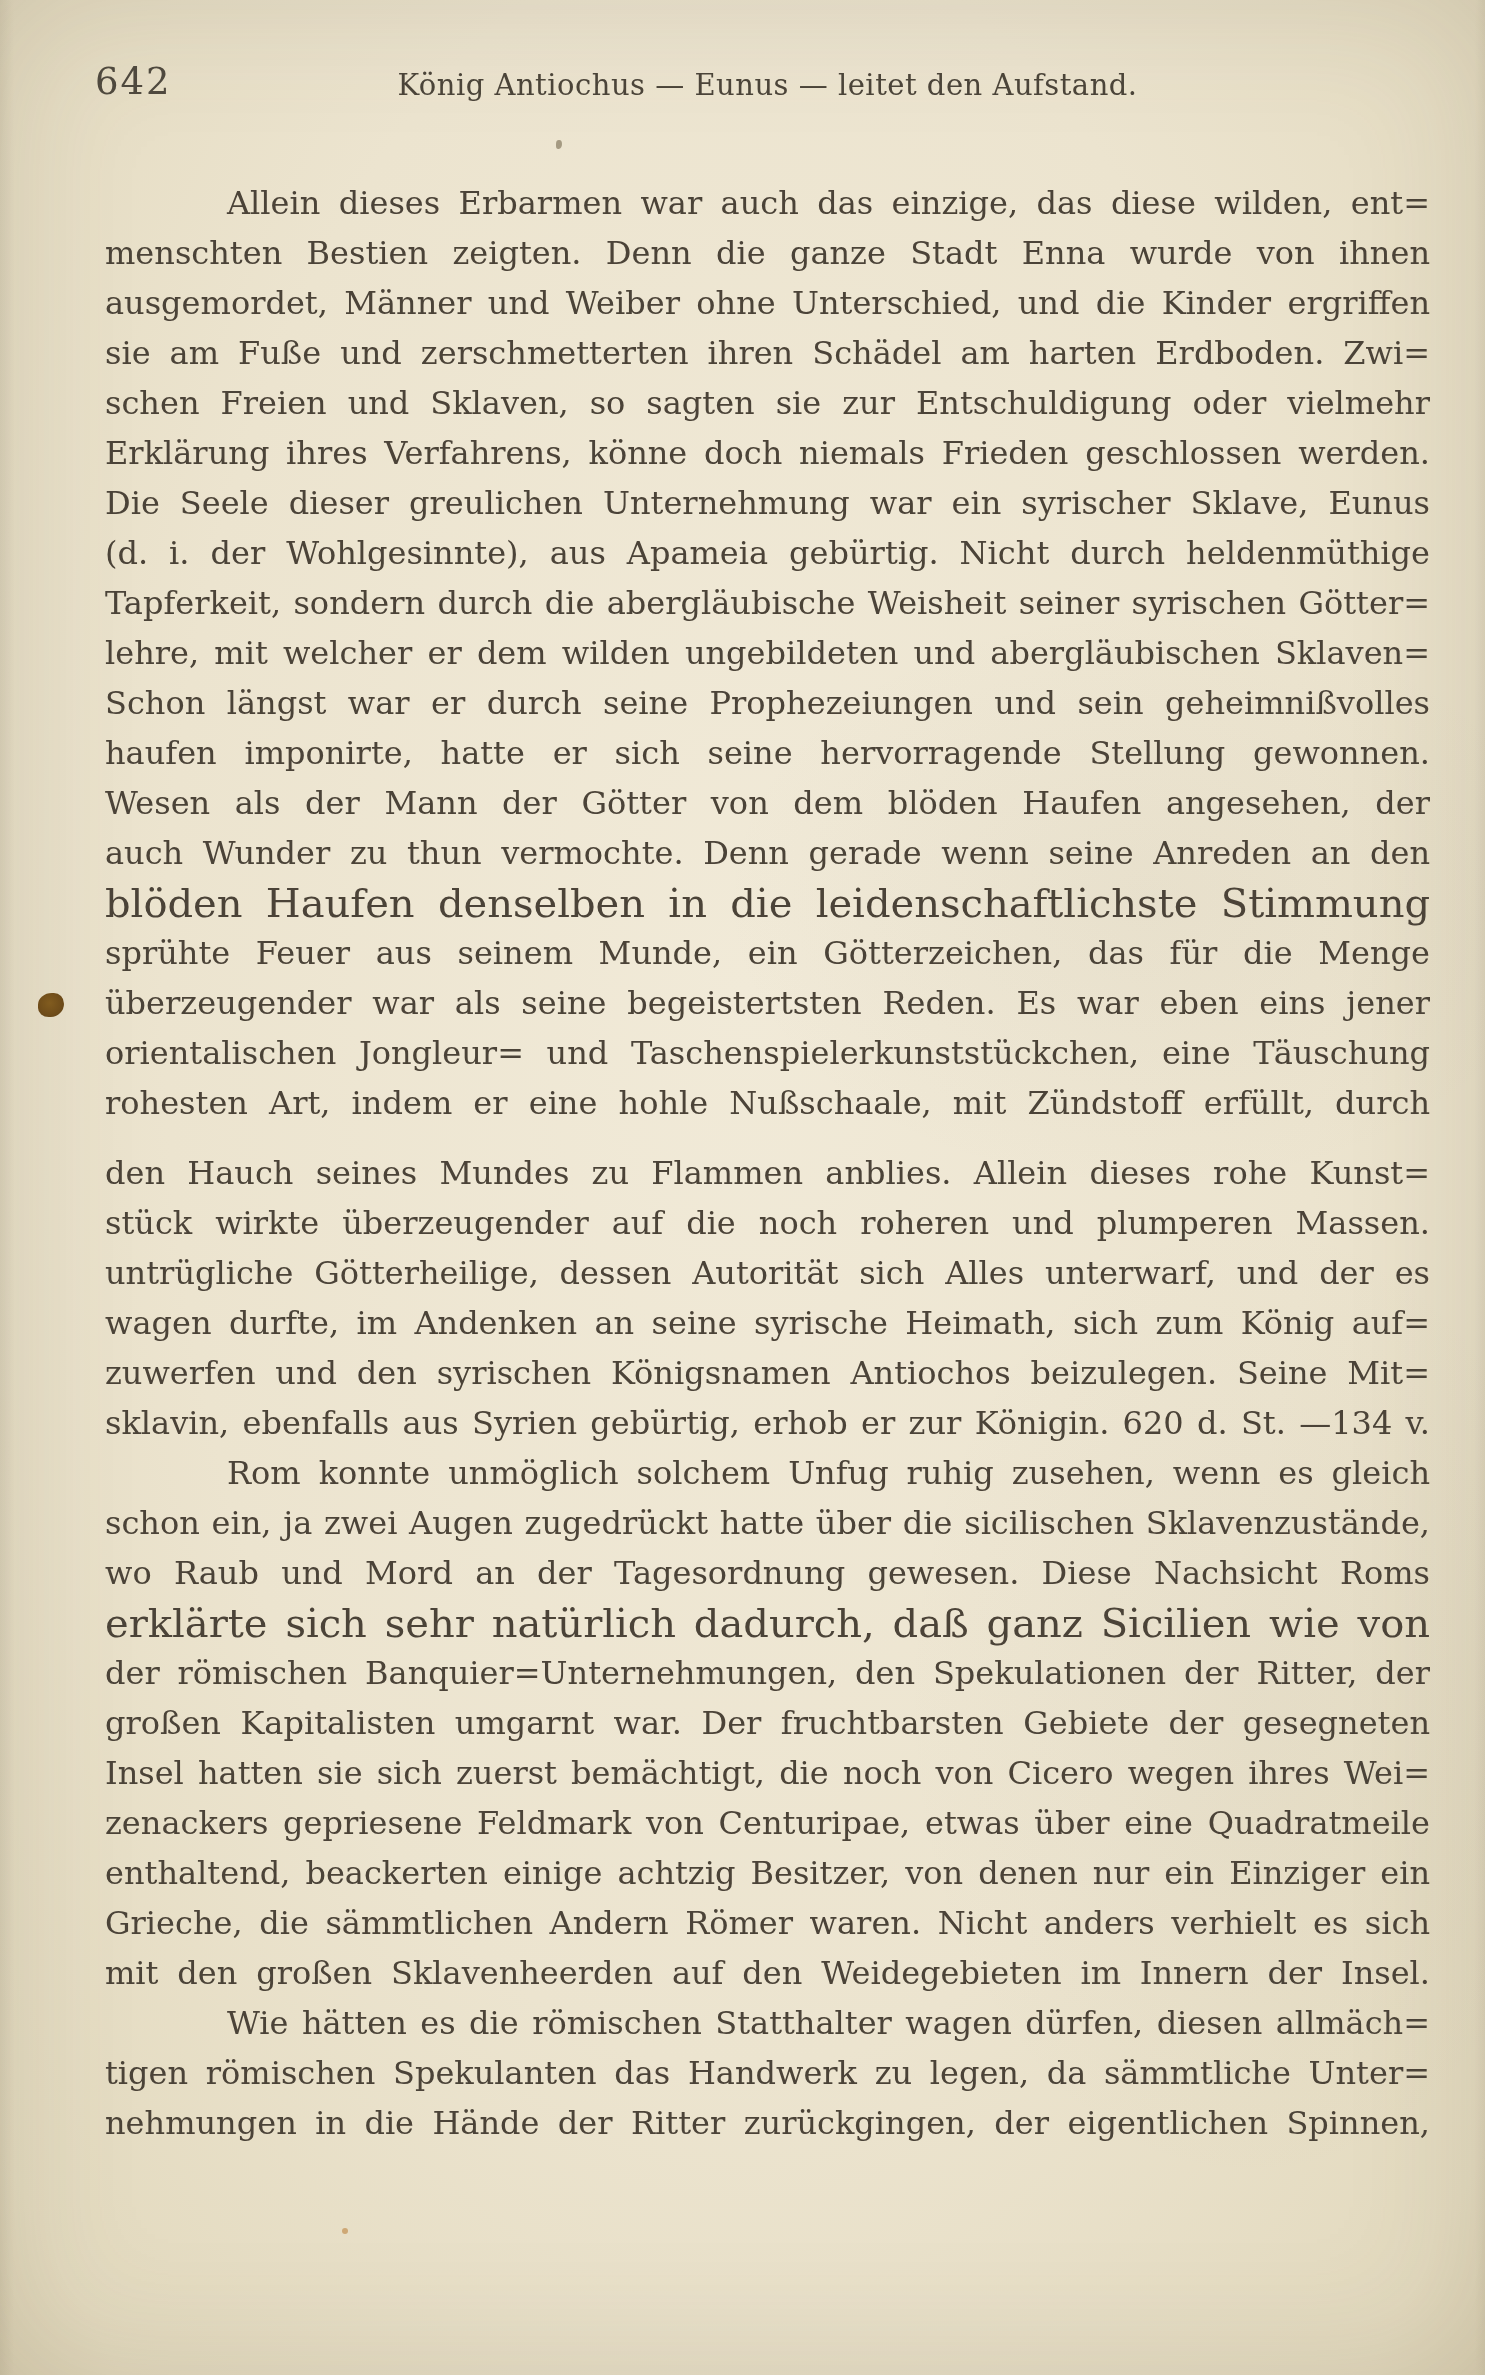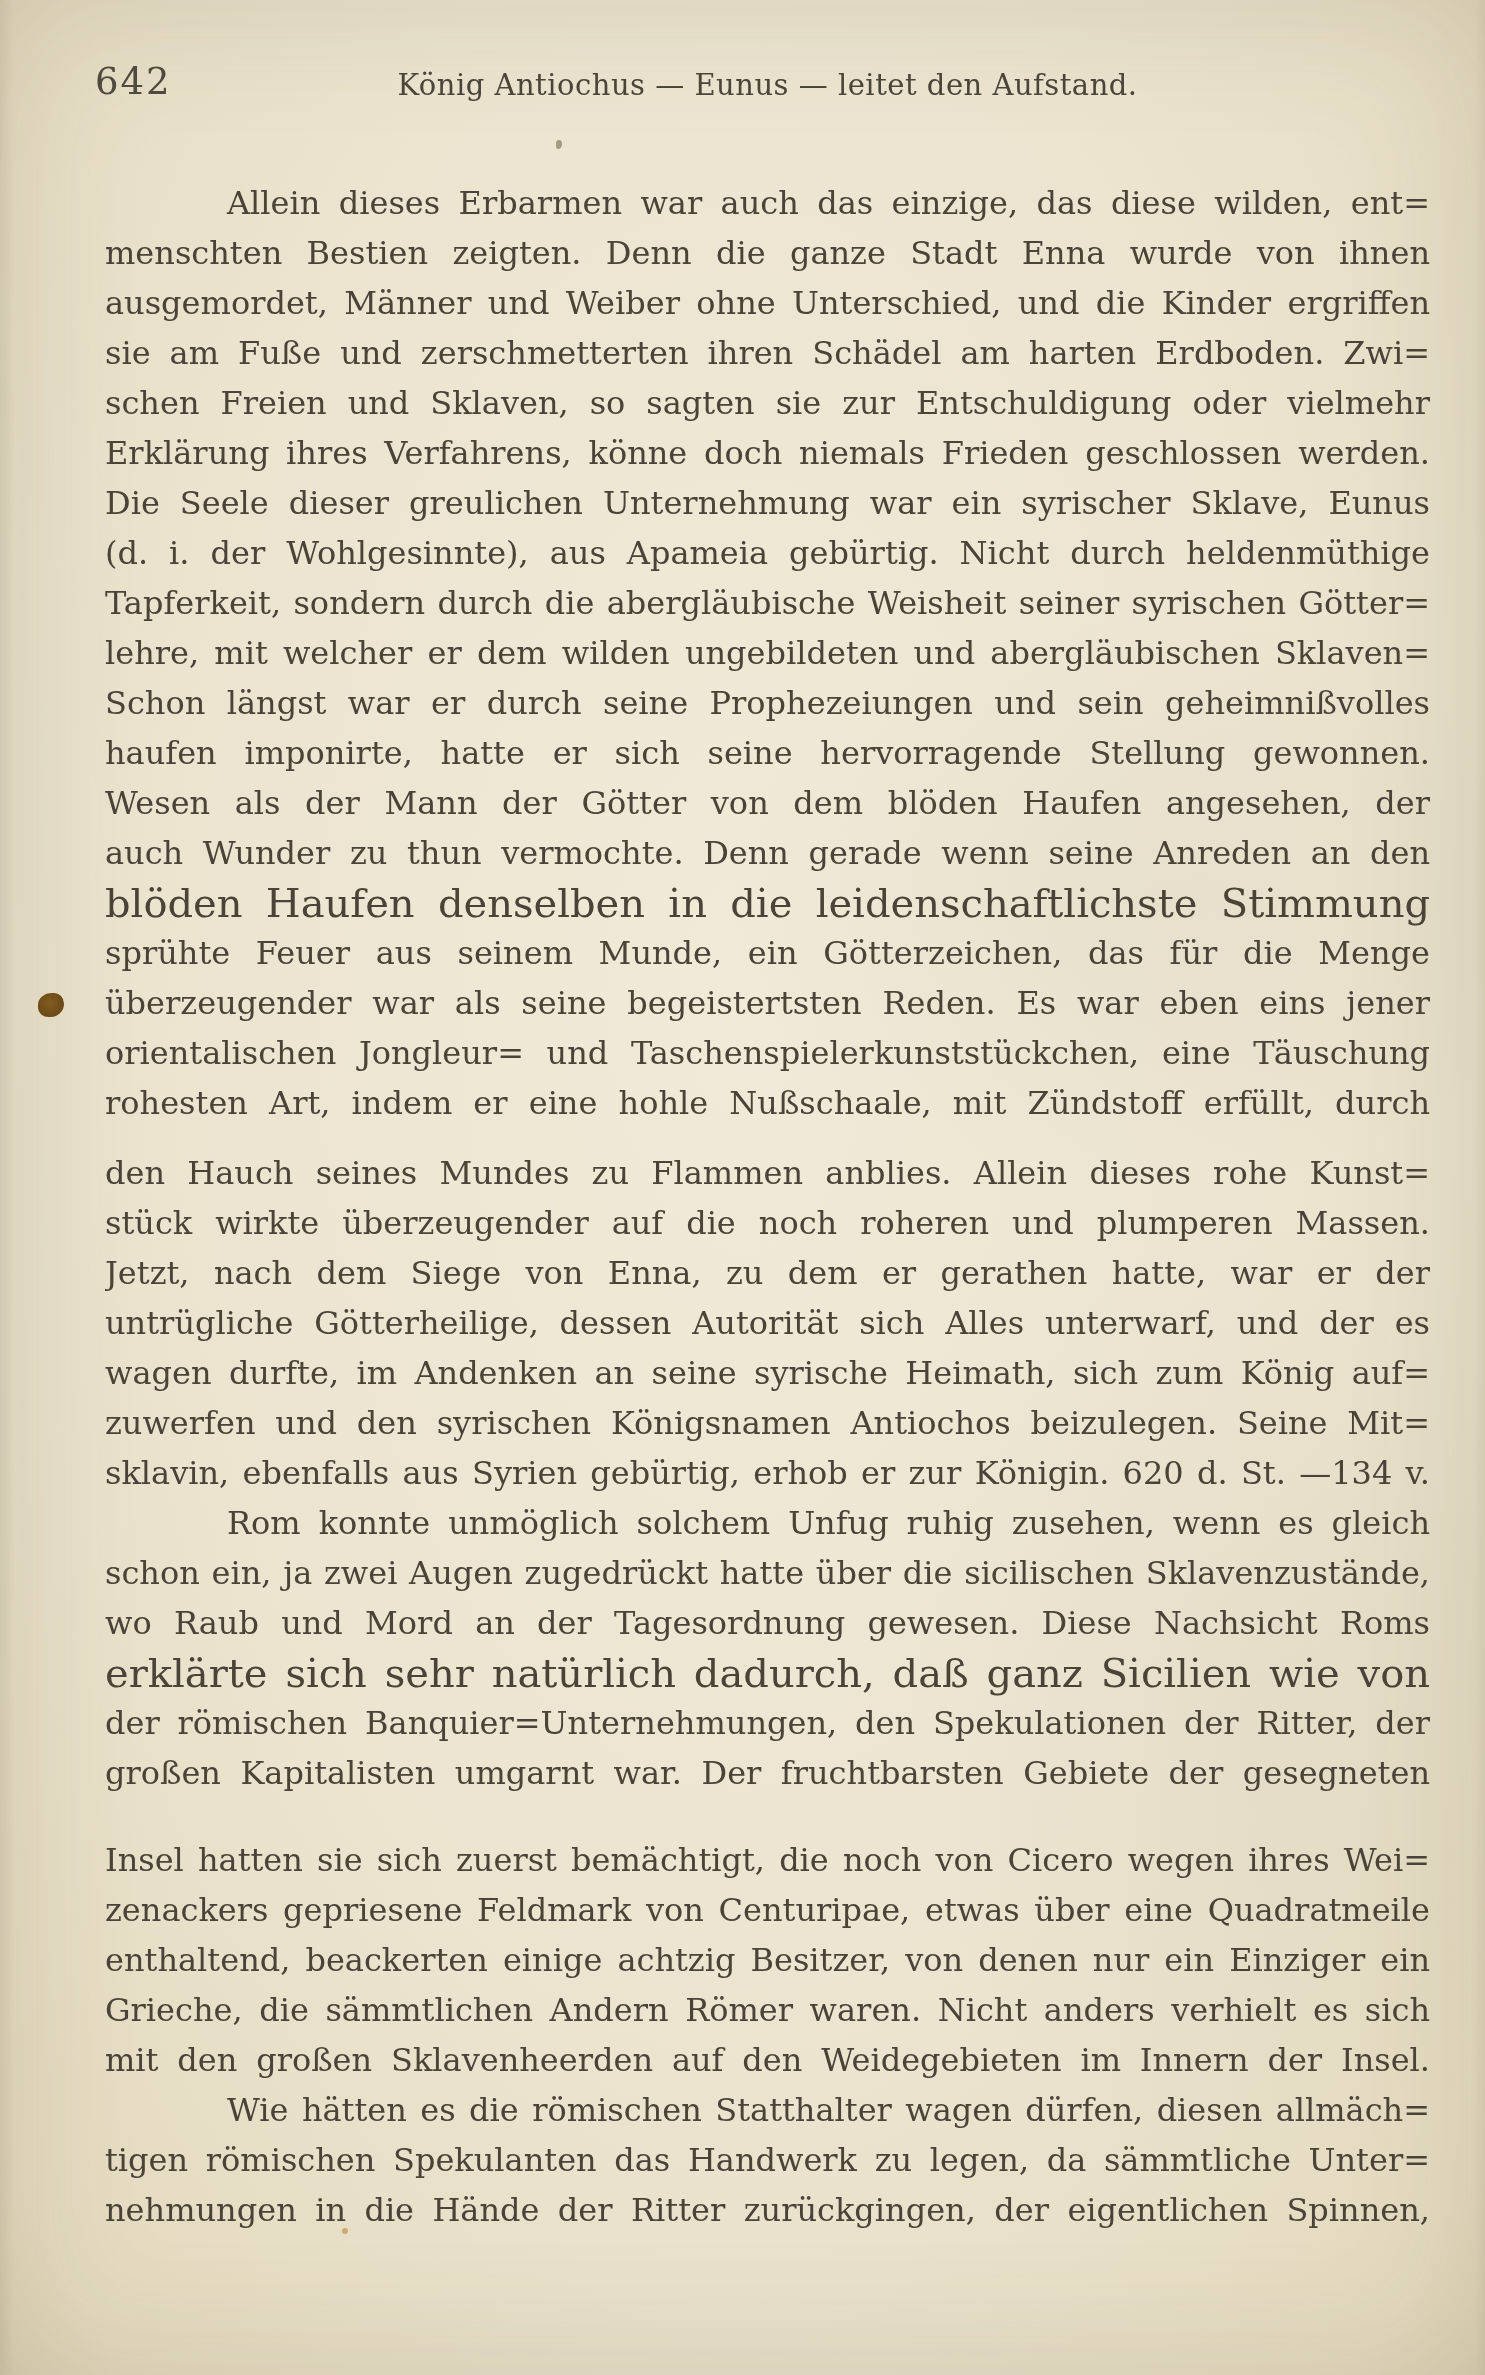--- a/index.html
+++ b/index.html
@@ -80,32 +80,31 @@
       <div class="line" style="font-size: 32px;">haufen imponirte, hatte er sich seine hervorragende Stellung gewonnen.</div>
       <div class="line" style="font-size: 32px;">Wesen als der Mann der Götter von dem blöden Haufen angesehen, der</div>
       <div class="line" style="font-size: 32px;">auch Wunder zu thun vermochte. Denn gerade wenn seine Anreden an den</div>
       <div class="line" style="font-size: 40px;">blöden Haufen denselben in die leidenschaftlichste Stimmung versetzt hatten,</div>
       <div class="line" style="font-size: 32px;">sprühte Feuer aus seinem Munde, ein Götterzeichen, das für die Menge</div>
       <div class="line" style="font-size: 32px;">überzeugender war als seine begeistertsten Reden. Es war eben eins jener</div>
       <div class="line" style="font-size: 32px;">orientalischen Jongleur= und Taschenspielerkunststückchen, eine Täuschung der</div>
       <div class="line" style="font-size: 32px;">rohesten Art, indem er eine hohle Nußschaale, mit Zündstoff erfüllt, durch</div>
       <div class="line" style="font-size: 32px; margin-top: 20px;">den Hauch seines Mundes zu Flammen anblies. Allein dieses rohe Kunst=</div>
       <div class="line" style="font-size: 32px;">stück wirkte überzeugender auf die noch roheren und plumperen Massen.</div>
-      <div class="line" style="font-size: 32px;">Jetzt, nach dem Siege von Enna, zu dem er gerathen hatte, war er der</div>
       <div class="line" style="font-size: 32px;">untrügliche Götterheilige, dessen Autorität sich Alles unterwarf, und der es</div>
       <div class="line" style="font-size: 32px;">wagen durfte, im Andenken an seine syrische Heimath, sich zum König auf=</div>
       <div class="line" style="font-size: 32px;">zuwerfen und den syrischen Königsnamen Antiochos beizulegen. Seine Mit=</div>
       <div class="line" style="font-size: 32px;">sklavin, ebenfalls aus Syrien gebürtig, erhob er zur Königin. 620 d. St. —134 v. Chr.</div>
       <div class="line indent" style="font-size: 32px;">Rom konnte unmöglich solchem Unfug ruhig zusehen, wenn es gleich</div>
       <div class="line" style="font-size: 32px;">schon ein, ja zwei Augen zugedrückt hatte über die sicilischen Sklavenzustände,</div>
       <div class="line" style="font-size: 32px;">wo Raub und Mord an der Tagesordnung gewesen. Diese Nachsicht Roms</div>
       <div class="line" style="font-size: 40px;">erklärte sich sehr natürlich dadurch, daß ganz Sicilien wie von einem Netz</div>
       <div class="line" style="font-size: 32px;">der römischen Banquier=Unternehmungen, den Spekulationen der Ritter, der</div>
       <div class="line" style="font-size: 32px;">großen Kapitalisten umgarnt war. Der fruchtbarsten Gebiete der gesegneten</div>
-      <div class="line" style="font-size: 32px; margin-top: 37px;">Insel hatten sie sich zuerst bemächtigt, die noch von Cicero wegen ihres Wei=</div>
+      <div class="line" style="font-size: 32px;">Insel hatten sie sich zuerst bemächtigt, die noch von Cicero wegen ihres Wei=</div>
       <div class="line" style="font-size: 32px;">zenackers gepriesene Feldmark von Centuripae, etwas über eine Quadratmeile</div>
       <div class="line" style="font-size: 32px;">enthaltend, beackerten einige achtzig Besitzer, von denen nur ein Einziger ein</div>
       <div class="line" style="font-size: 32px;">Grieche, die sämmtlichen Andern Römer waren. Nicht anders verhielt es sich</div>
       <div class="line" style="font-size: 32px;">mit den großen Sklavenheerden auf den Weidegebieten im Innern der Insel.</div>
       <div class="line indent" style="font-size: 32px;">Wie hätten es die römischen Statthalter wagen dürfen, diesen allmäch=</div>
       <div class="line" style="font-size: 32px;">tigen römischen Spekulanten das Handwerk zu legen, da sämmtliche Unter=</div>
       <div class="line" style="font-size: 32px;">nehmungen in die Hände der Ritter zurückgingen, der eigentlichen Spinnen,</div>
     </div>
   <div class="ink-spot"></div>
   <div class="speck-a"></div>

